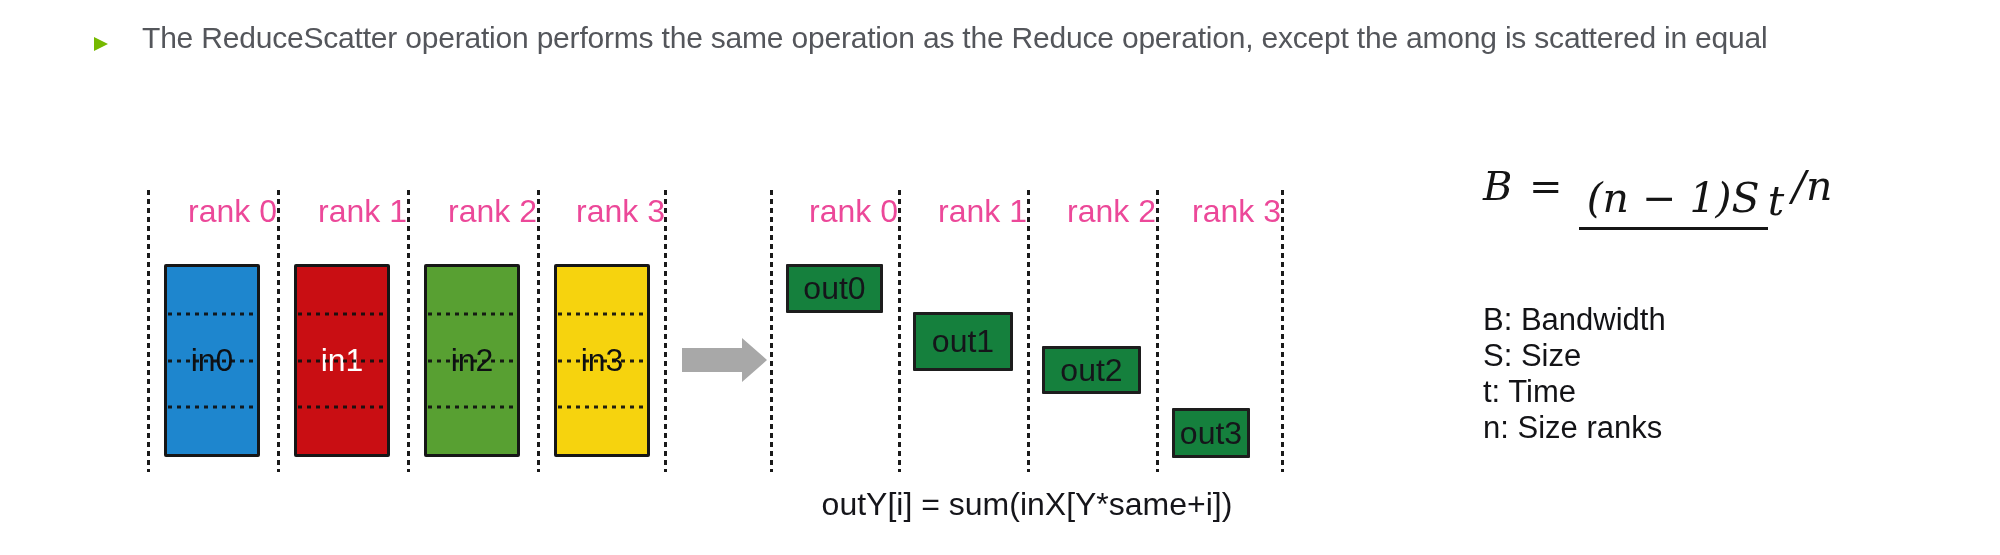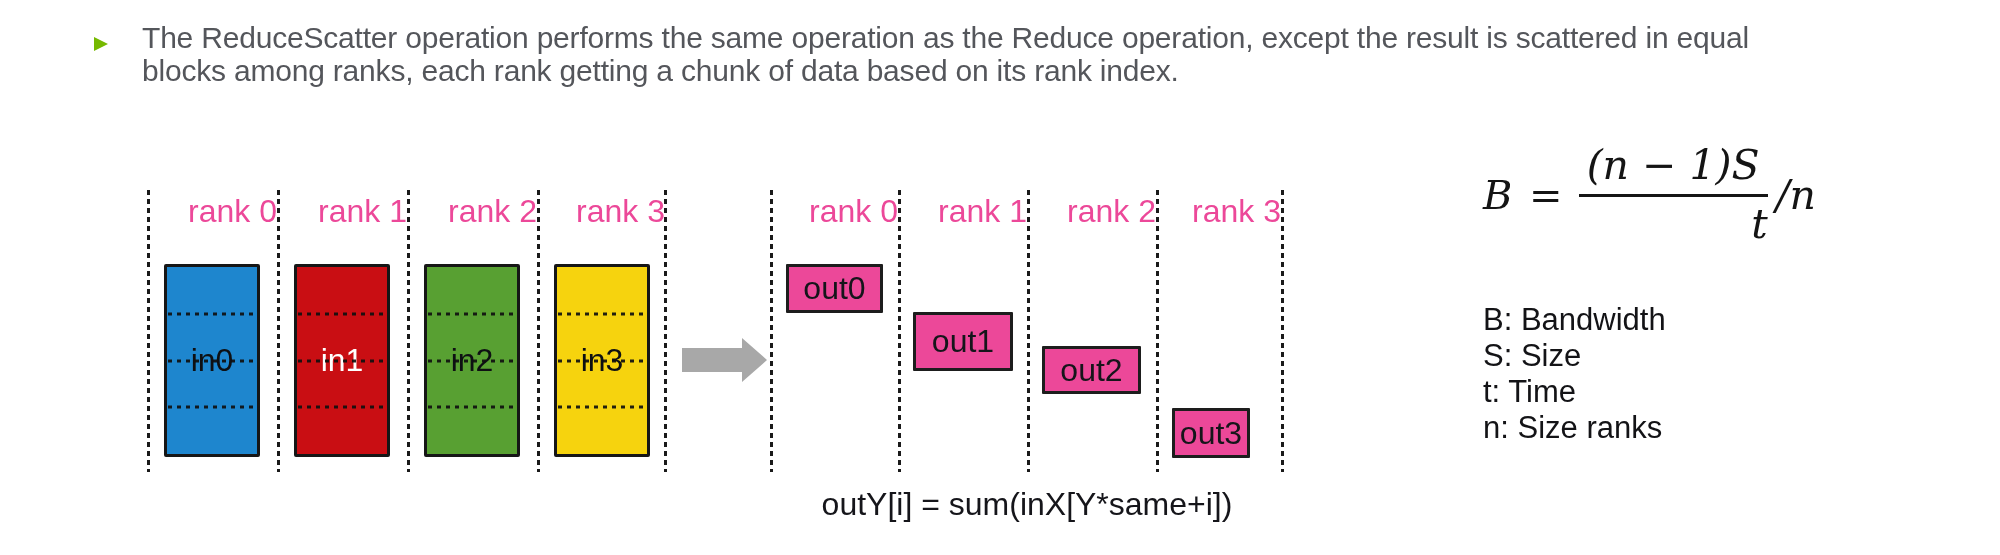--- a/index.html
+++ b/index.html
@@ -56,21 +56,21 @@
     transform: translateY(-50%);
     z-index: 3;
   }
   .in-block .hl.h1 { top: 25%; }
   .in-block .hl.h2 { top: 50%; }
   .in-block .hl.h3 { top: 75%; }
   .in-block .blk-label { position: relative; z-index: 2; }
 
   .out-box {
     position: absolute;
-    background: #ec4899;
+    background: #15803d;
     border: 3px solid #1d1d1d; border-radius: 1px;
     display: flex; align-items: center; justify-content: center;
     font-size: 32px; color: #15151a;
   }
 
   
   #transform-arrow { position: absolute; left: 682px; top: 338px; }
 
   
   .bottom-formula {
@@ -80,38 +80,37 @@
   }
 
   
   .bw-formula {
     position: absolute; left: 1483px; top: 141px;
     display: flex; align-items: center;
     font-family: "DejaVu Serif", serif; font-style: italic;
     color: #141414;
   }
   .bw-formula .lhs { font-size: 40px; margin-right: 14px; letter-spacing: 2px; }
-  .bw-formula .frac { display: flex; flex-direction: column; align-items: flex-end; }
+  .bw-formula .frac { display: flex; flex-direction: row; align-items: flex-start; margin-top: 33px; }
   .bw-formula .num { font-size: 41px; padding: 0 8px 5px; border-bottom: 3px solid #151515; }
   .bw-formula .den { font-size: 41px; padding-top: 3px; }
   .bw-formula .suffix { font-size: 41px; margin-left: 8px; }
 
   
   .legend {
     position: absolute; left: 1483px; top: 302px;
     font-size: 31px; line-height: 36px; color: #131316;
   }
 </style>
 </head>
 <body>
 
 <span class="bullet-tri" style="border-left-color: rgb(118, 185, 0);"></span>
 <div class="bullet-text">
-  <div class="line">The ReduceScatter operation performs the same operation as the Reduce operation, except the result is scattered in equal</div>
-  <div class="line">blocks among ranks, each rank getting a chunk of data based on its rank index.</div>
+  <div class="line">The ReduceScatter operation performs the same operation as the Reduce operation, except the among is scattered in equal</div>
 </div>
 
 <div id="input-panel" class="panel">
   <span class="vline" style="left:0"></span>
   <span class="vline" style="left:130px"></span>
   <span class="vline" style="left:260px"></span>
   <span class="vline" style="left:390px"></span>
   <span class="vline" style="left:517px"></span>
 
   <div class="rank-label" style="left:0;width:130px">rank 0</div>

